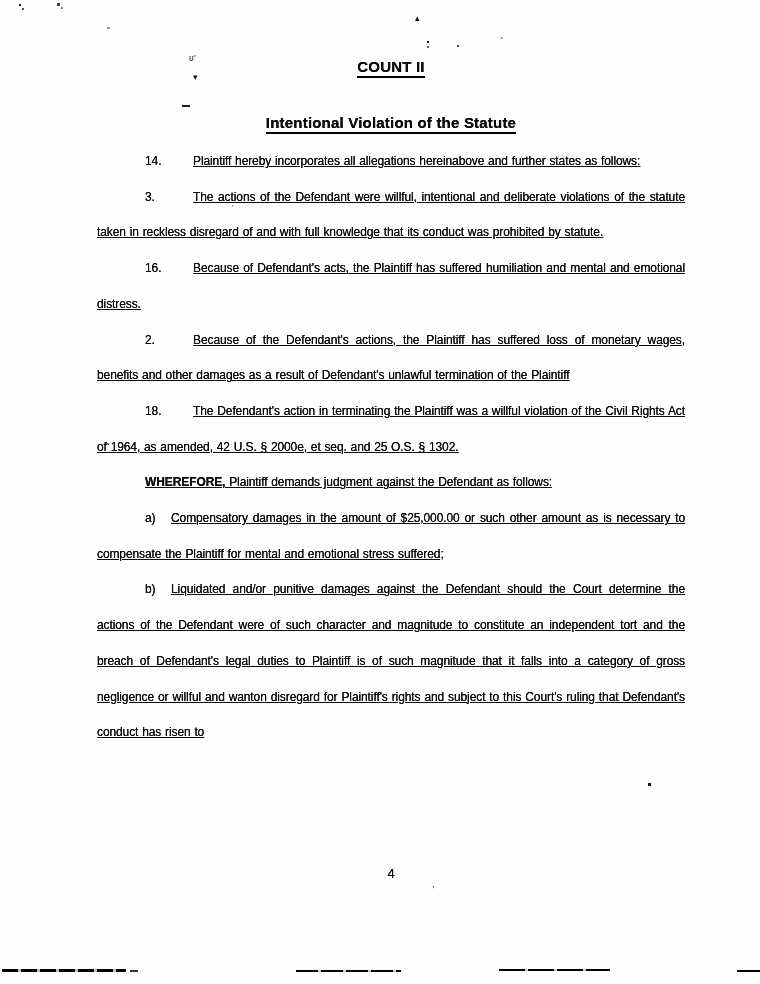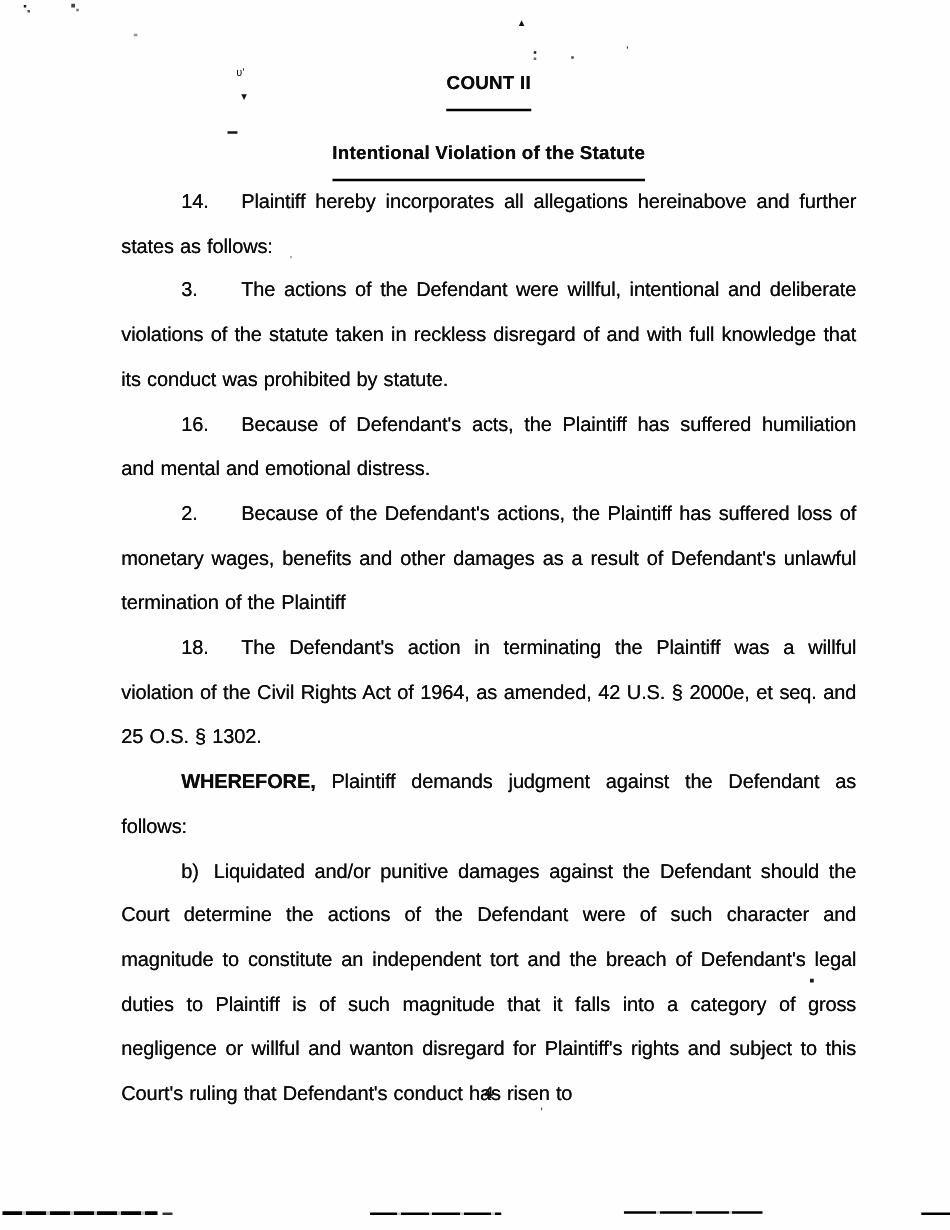--- a/index.html
+++ b/index.html
@@ -21,32 +21,33 @@
   .heading {
     text-align: center;
     font-weight: bold;
     font-size: 15px;
     line-height: 20px;
     letter-spacing: 0.2px;
     text-shadow: 0 0 0.5px #000;
   }
   .heading .u {
     border-bottom: 2px solid #000;
-    padding-bottom: 12px;
+    padding-bottom: 1px;
   }
   .h-count { margin-top: 57px; }
   .h-sub   { margin-top: 36px; }
   .para {
     margin: 0;
-    font-size: 16px;
+    font-size: 12px;
     line-height: 35.7px;
     text-align: justify;
     letter-spacing: -0.1px;
     word-spacing: 0.6px;
     text-shadow: 0 0 0.45px #000;
+    text-decoration: underline;
   }
   .para.first { margin-top: 11px; }
   .pnum {
     display: inline-block;
     width: 48px;
     margin-left: 48px;
   }
   .plabel {
     display: inline-block;
     width: 26px;
@@ -96,20 +97,21 @@
     <p class="para"><span class="pnum">3.</span><span>The actions of the Defendant were willful, intentional and deliberate violations of the statute taken in reckless disregard of and with full knowledge that its conduct was prohibited by statute.</span></p>
 
     <p class="para"><span class="pnum">16.</span><span>Because of Defendant's acts, the Plaintiff has suffered humiliation and mental and emotional distress.</span></p>
 
     <p class="para"><span class="pnum">2.</span><span>Because of the Defendant's actions, the Plaintiff has suffered loss of monetary wages, benefits and other damages as a result of Defendant's unlawful termination of the Plaintiff</span></p>
 
     <p class="para"><span class="pnum">18.</span><span>The Defendant's action in terminating the Plaintiff was a willful violation of the Civil Rights Act of 1964, as amended, 42 U.S. § 2000e, et seq. and 25 O.S. § 1302.</span></p>
 
     <p class="para indent"><span class="b">WHEREFORE,</span><span> Plaintiff demands judgment against the Defendant as follows:</span></p>
 
+    <p class="para"><span class="plabel">a)</span><span>Compensatory damages in the amount of $25,000.00 or such other amount as is necessary to compensate the Plaintiff for mental and emotional stress suffered;</span></p>
 
     <p class="para"><span class="plabel">b)</span><span>Liquidated and/or punitive damages against the Defendant should the Court determine the actions of the Defendant were of such character and magnitude to constitute an independent tort and the breach of Defendant's legal duties to Plaintiff is of such magnitude that it falls into a category of gross negligence or willful and wanton disregard for Plaintiff's rights and subject to this Court's ruling that Defendant's conduct has risen to</span></p>
 
   </div>
 
   <div class="pagenum">4</div>
 
   <div class="speck" style="left:19px; top:4px; width:2px; height:2px;"></div>
   <div class="speck" style="left:22px; top:8px; width:2px; height:2px; background:#555;"></div>
   <div class="speck" style="left:57px; top:3px; width:3px; height:3px; background:#444;"></div>

